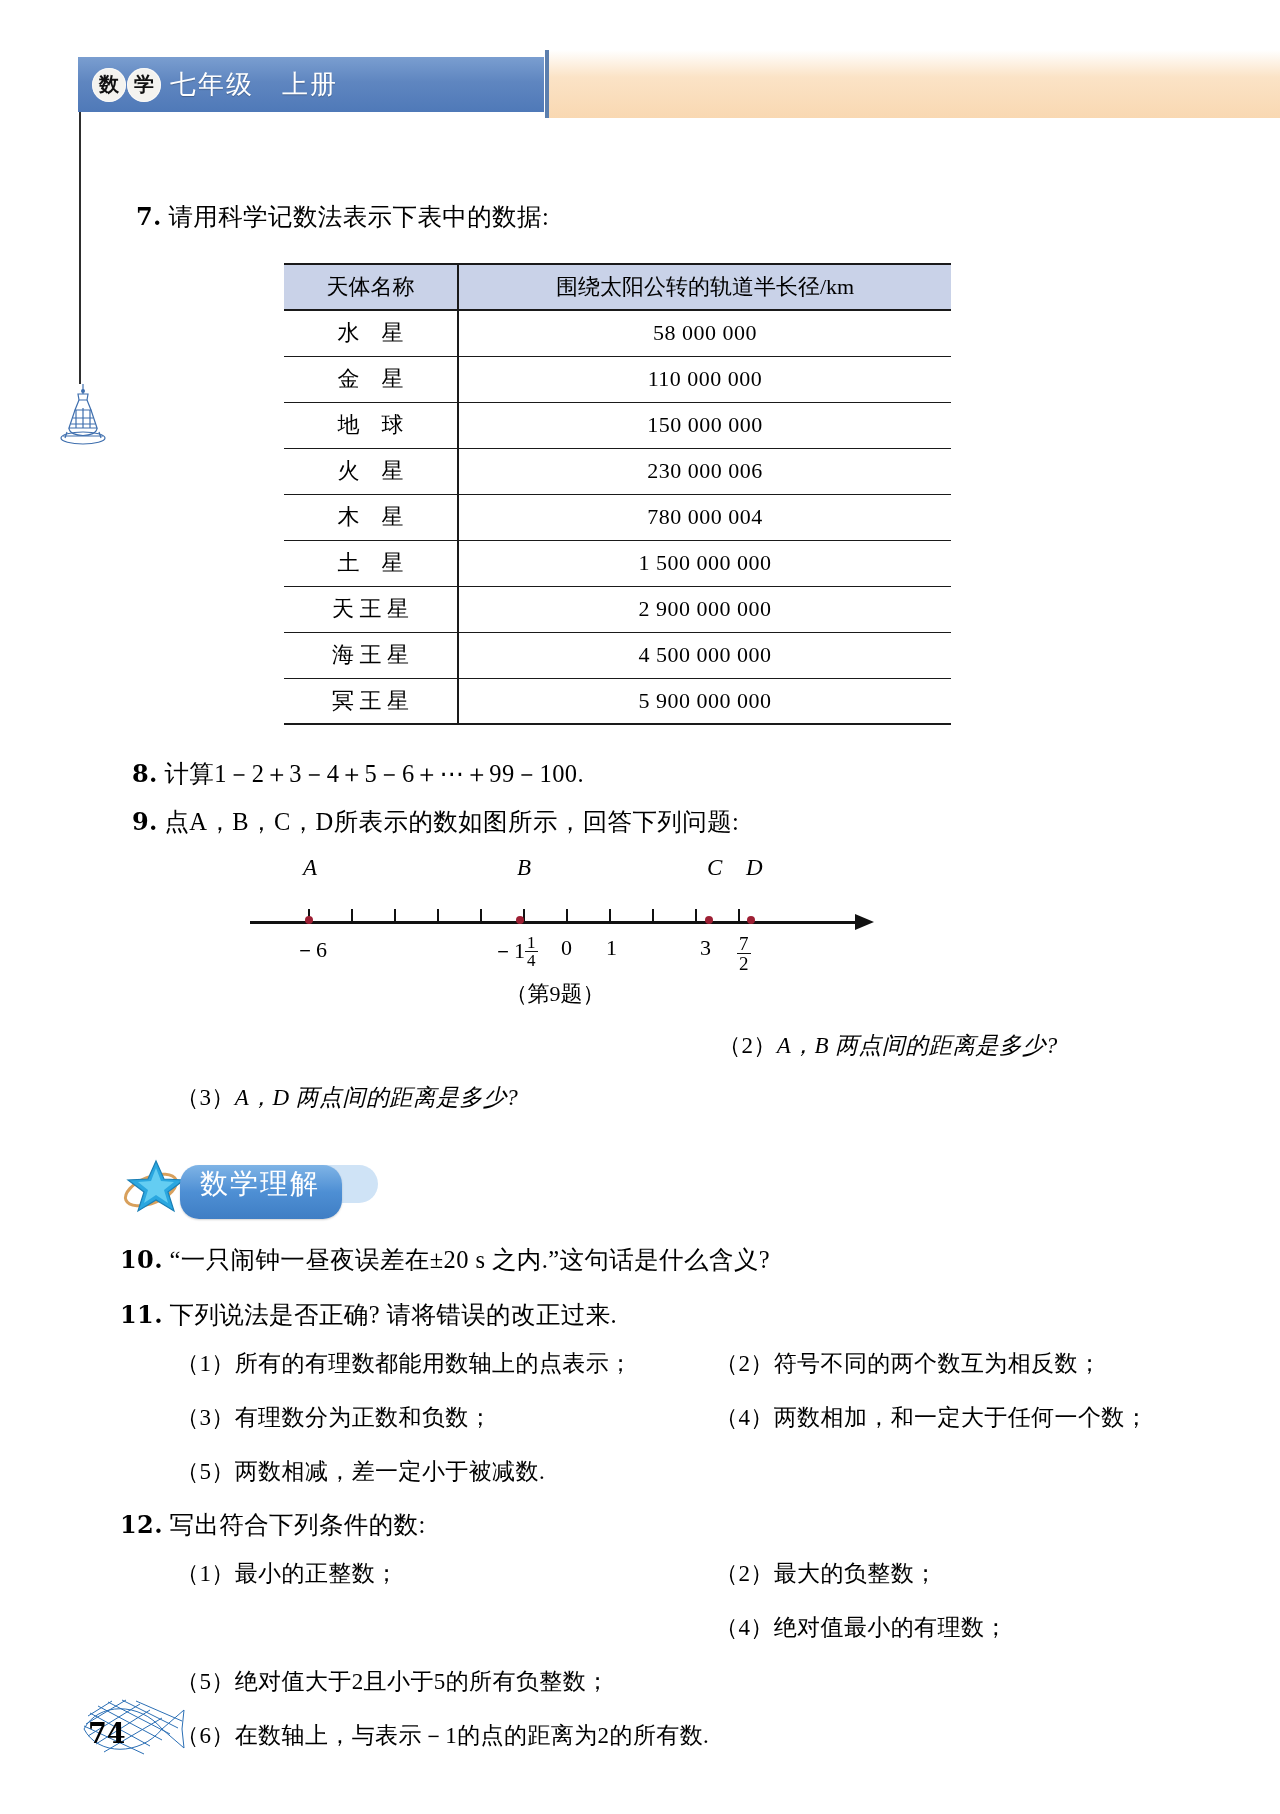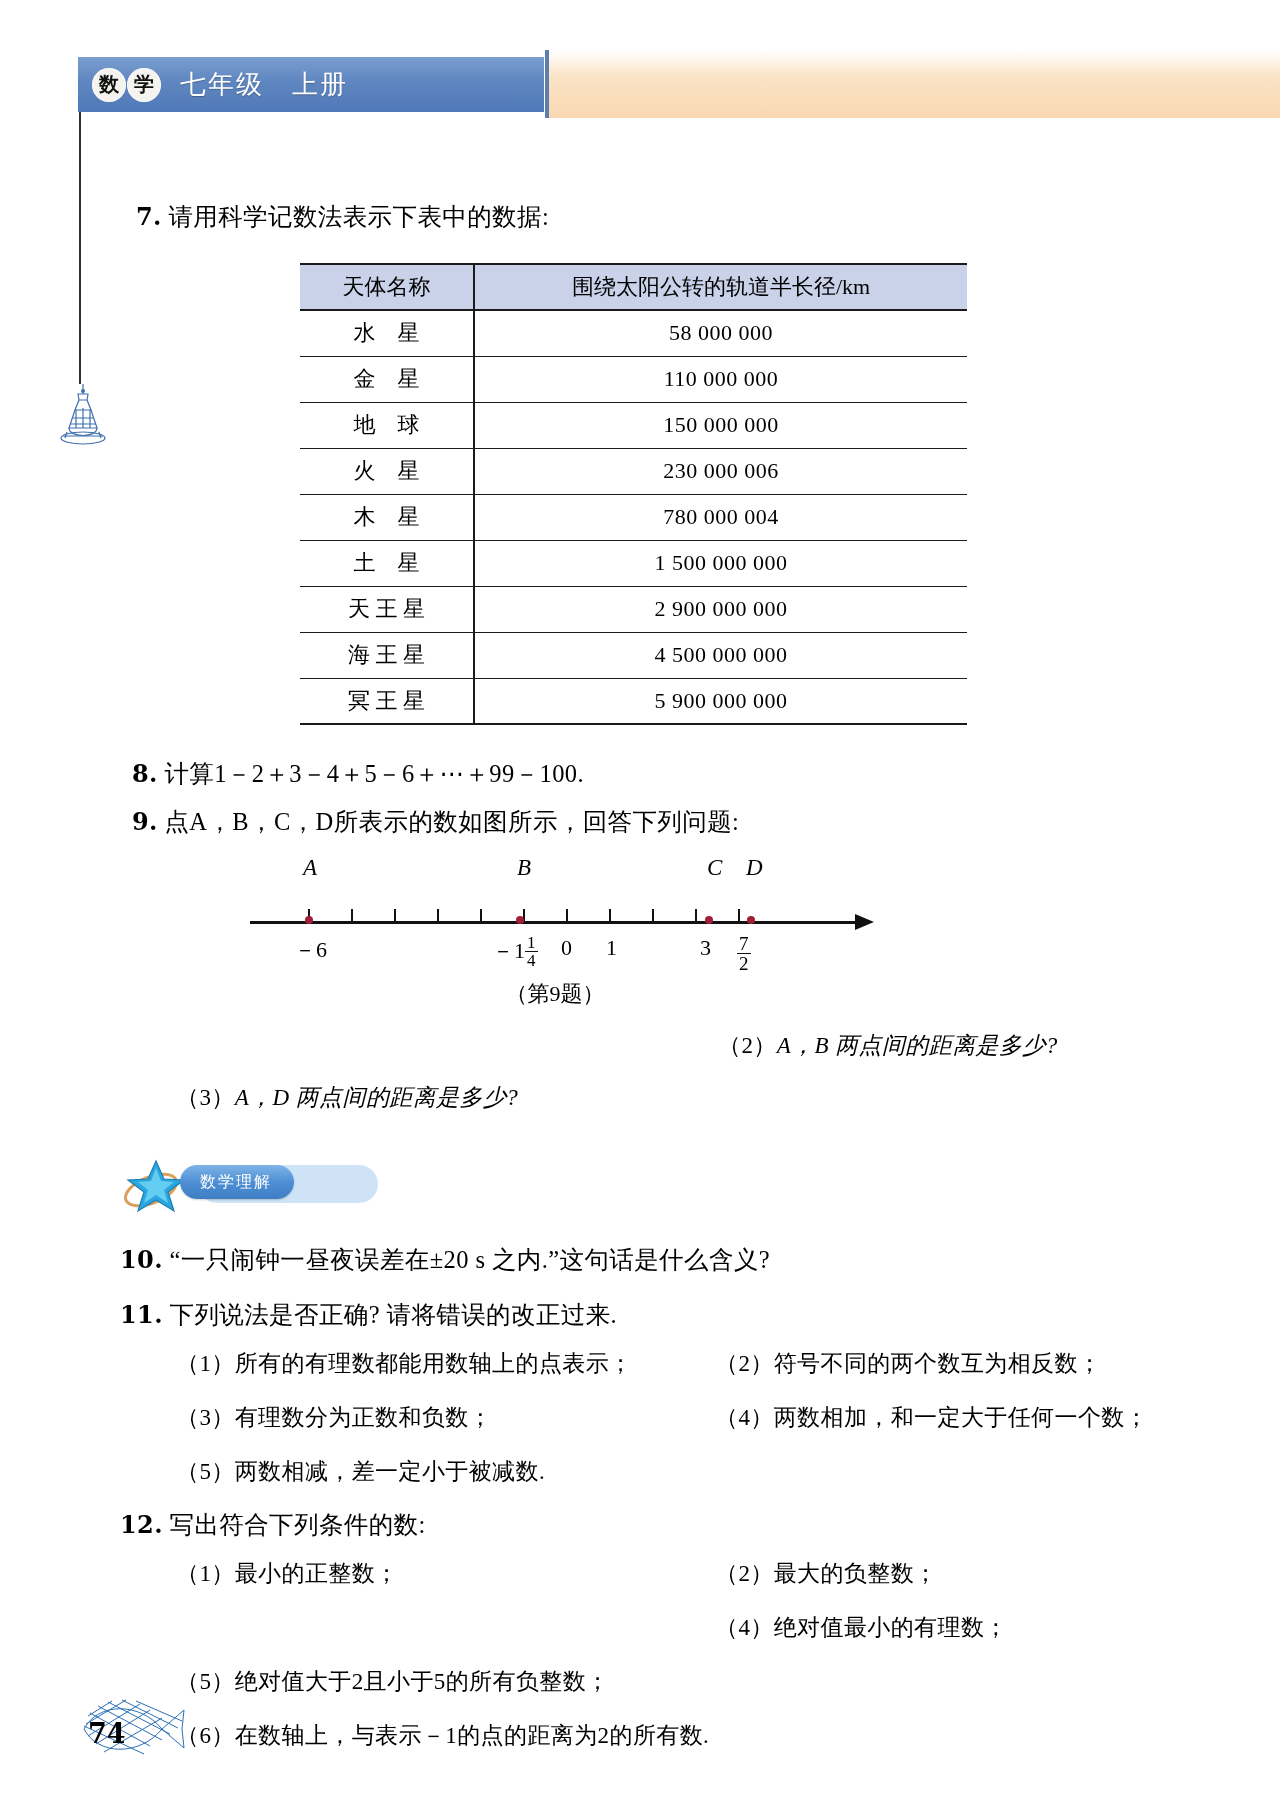--- a/index.html
+++ b/index.html
@@ -30,21 +30,21 @@
   .circ-char {
     display:inline-flex; align-items:center; justify-content:center;
     width:34px; height:34px; border-radius:50%;
     background:#f4f3ef; color:#111;
     font-family:"DejaVu Serif",serif; font-weight:bold; font-size:20px;
     margin-right:1px;
     box-shadow:0 0 0 1px rgba(255,255,255,.6) inset;
   }
   #header-title-text {
     color:#ffffff; font-size:26px; letter-spacing:2px;
-    margin-left:18px; font-family:"DejaVu Sans","Liberation Sans",sans-serif;
+    margin-left:8px; font-family:"DejaVu Sans","Liberation Sans",sans-serif;
     text-shadow:0 1px 1px rgba(0,0,0,.25);
   }
   #header-divider {
     position:absolute; left:545px; top:50px; width:4px; height:68px;
     background:#5c7fae;
   }
 
   
   #left-rule {
     position:absolute; left:79px; top:112px; width:2px; height:272px;
@@ -67,21 +67,21 @@
   }
   .qnum {
     font-family:"DejaVu Serif",serif;
     font-weight:bold;
     font-size:24px;
   }
   .mathit { font-style:italic; font-family:"Liberation Serif",serif; }
 
   
   #orbit-table {
-    position:absolute; left:300px; top:263px;
+    position:absolute; left:284px; top:263px;
     border-collapse:collapse;
     font-size:22px;
   }
   #orbit-table td, #orbit-table th {
     border-bottom:1.6px solid #1a1a1a;
     height:46px;
     padding:0;
     font-weight:normal;
     text-align:center;
     font-family:"Liberation Serif","DejaVu Serif",serif;
@@ -131,25 +131,25 @@
     font-size:22px;
   }
 
   
   #section-badge-wrap {
     position:absolute; left:118px; top:1155px; width:300px; height:62px;
   }
   #star-icon { position:absolute; left:0; top:2px; width:70px; height:58px; }
   #badge-pill {
     position:absolute; left:62px; top:10px;
-    height:34px; padding:0 22px 0 20px;
+    height:54px; padding:0 22px 0 20px;
     border-radius:19px;
     background:linear-gradient(to bottom,#7fb4e6 0%,#4e8fd4 50%,#3f7ec4 100%);
-    display:flex; align-items:center;
-    color:#fff; font-size:16px; letter-spacing:2px;
+    display:flex; align-items:flex-start;
+    color:#fff; font-size:28px; letter-spacing:2px;
     font-family:"DejaVu Sans","Liberation Sans",sans-serif;
     box-shadow:0 1px 2px rgba(0,0,0,.18);
   }
   #badge-pill-shadow {
     position:absolute; left:80px; top:10px; width:180px; height:38px;
     border-radius:19px; background:#cfe3f6; z-index:-1;
   }
 
   
   #page-number {

